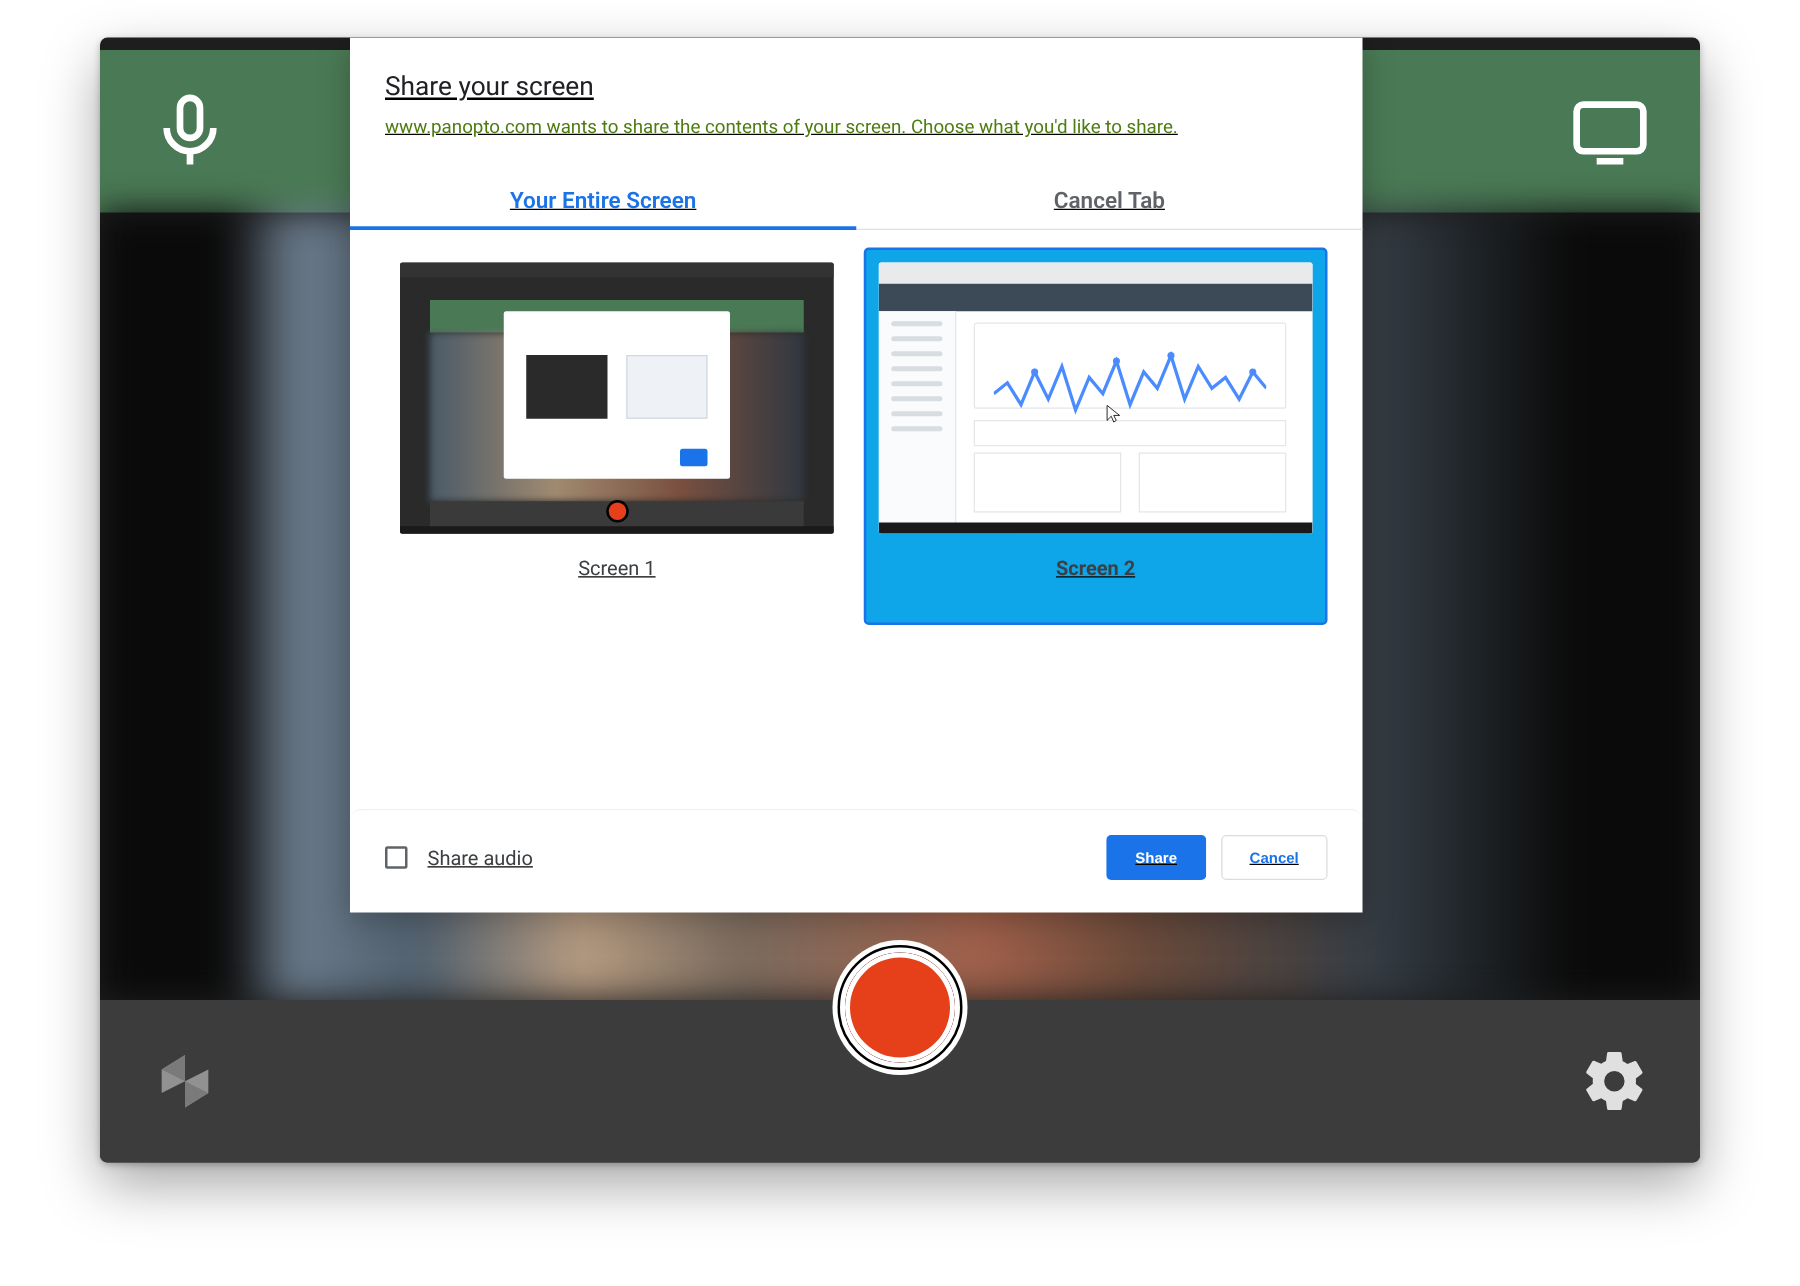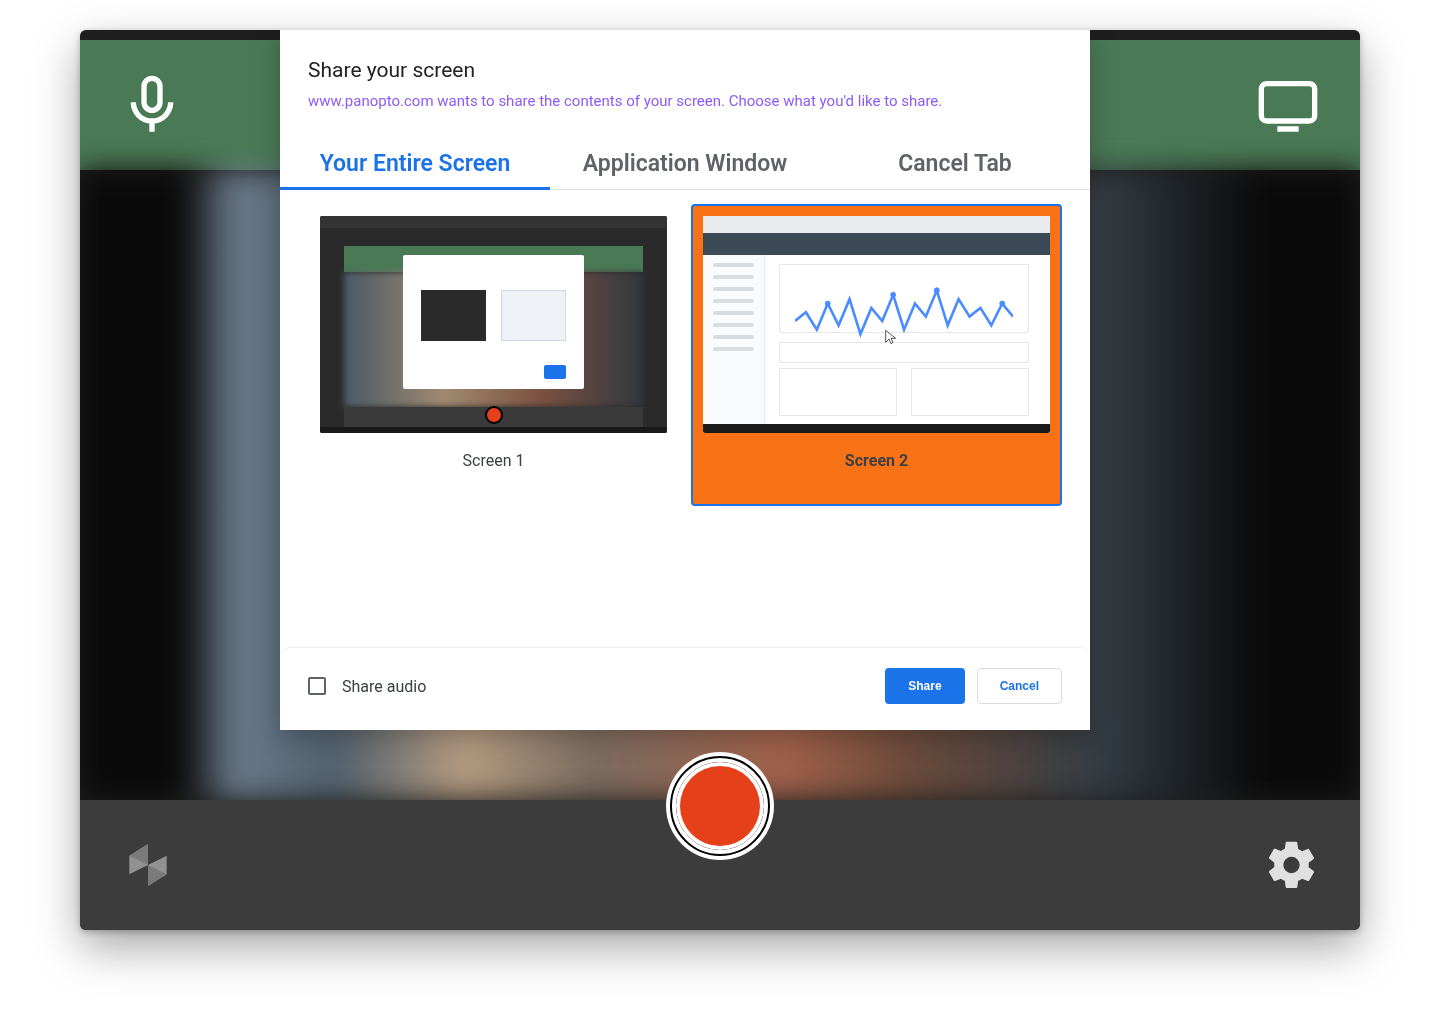--- a/index.html
+++ b/index.html
@@ -101,45 +101,46 @@
     position: absolute;
     top: 0;
     left: 200px;
     width: 810px;
     height: 700px;
     background: #fff;
     box-shadow: 0 6px 24px rgba(0,0,0,0.25);
     display: flex;
     flex-direction: column;
     padding: 28px 0 0;
+    text-decoration: underline;
   }
   .modal-header {
     padding: 0 28px 12px;
   }
   .modal-title {
     font-size: 21px;
     font-weight: 400;
     color: #202124;
     margin-bottom: 10px;
   }
   .modal-desc {
     font-size: 15px;
-    color: #8b5cf6;
+    color: #4d7c0f;
   }
 
   .tabs {
     display: flex;
     border-bottom: 1px solid #e0e0e0;
     margin-top: 14px;
   }
   .tab {
     flex: 1;
     text-align: center;
     padding: 14px 0 12px;
-    font-size: 23px;
+    font-size: 18px;
     font-weight: 600;
     color: #5f6368;
     cursor: pointer;
     position: relative;
   }
   .tab.active {
     color: #1a73e8;
   }
   .tab.active::after {
     content: "";
@@ -159,21 +160,21 @@
   .screen-card {
     flex: 1;
     text-align: center;
     padding: 10px;
     border: 2px solid transparent;
     border-radius: 4px;
     cursor: pointer;
   }
   .screen-card.selected {
     border-color: #1a73e8;
-    background: #f97316;
+    background: #0ea5e9;
     padding-bottom: 34px;
   }
   .thumb {
     width: 100%;
     aspect-ratio: 16/10;
     background: #2a2a2a;
     border-radius: 2px;
     margin-bottom: 18px;
     position: relative;
     overflow: hidden;
@@ -300,21 +301,20 @@
   <div class="record-btn"></div>
 
   <div class="modal">
     <div class="modal-header">
       <div class="modal-title">Share your screen</div>
       <div class="modal-desc">www.panopto.com wants to share the contents of your screen. Choose what you'd like to share.</div>
     </div>
 
     <div class="tabs">
       <div class="tab active">Your Entire Screen</div>
-      <div class="tab">Application Window</div>
       <div class="tab">Cancel Tab</div>
     </div>
 
     <div class="screens">
       <div class="screen-card">
         <div class="thumb">
           <div class="t1-bar"></div>
           <div class="t1-green"></div>
           <div class="t1-body"></div>
           <div class="t1-bottom"></div>

